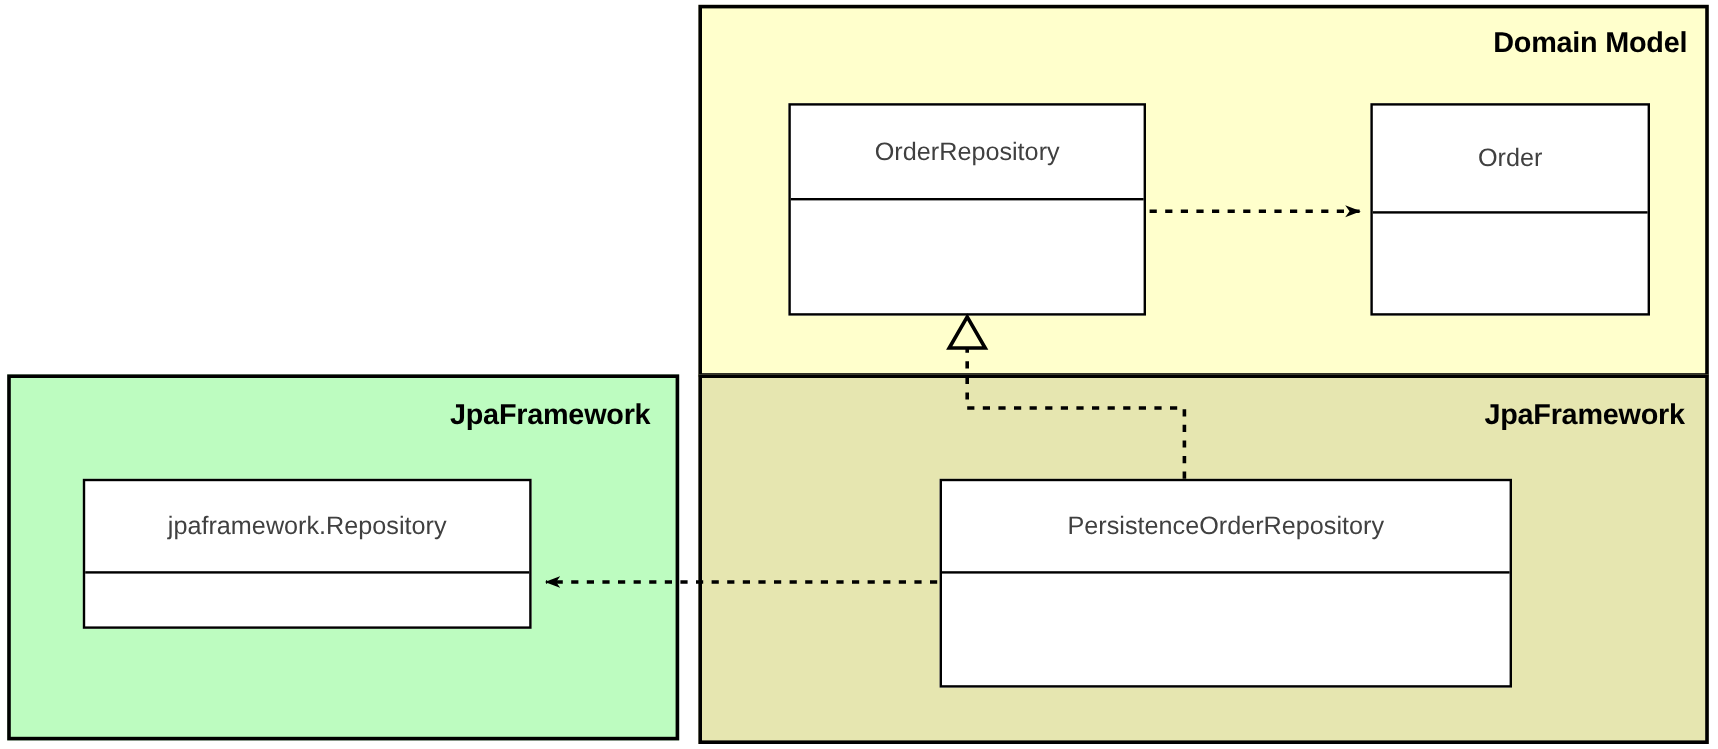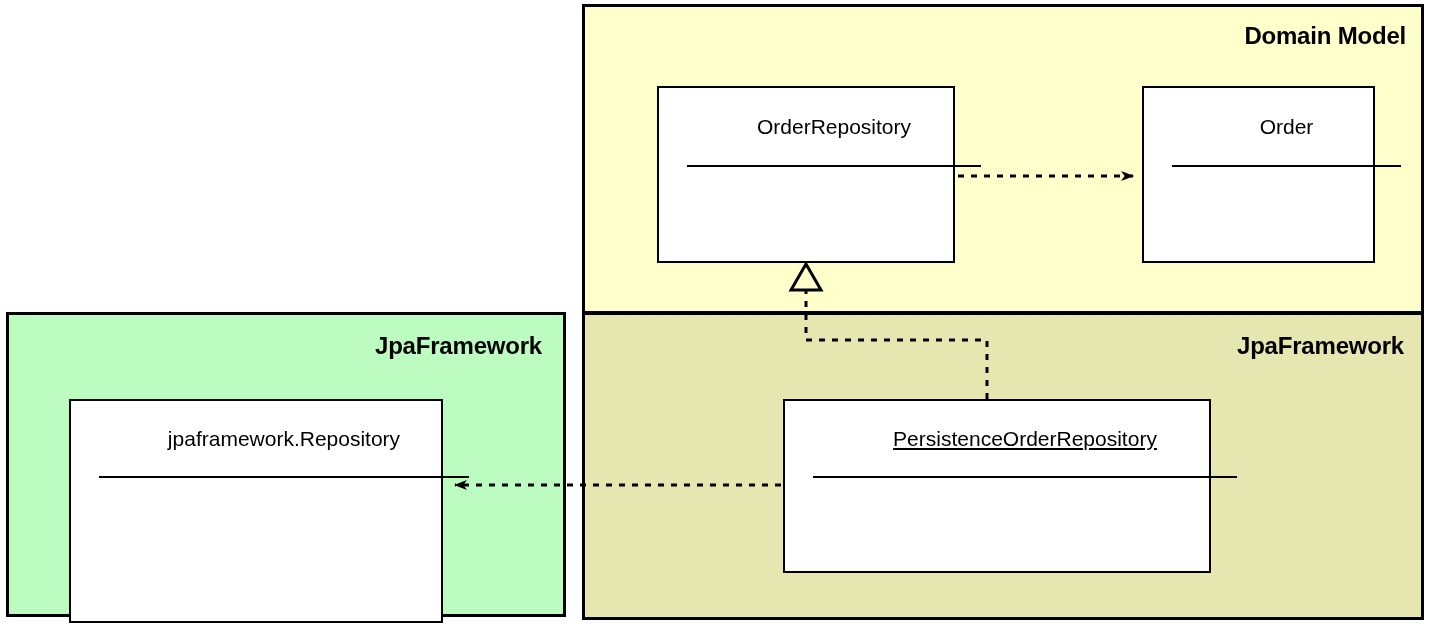--- a/index.html
+++ b/index.html
@@ -36,27 +36,26 @@
     box-sizing: border-box;
     background: #ffffff;
     border: 2px solid #000000;
     z-index: 5;
   }
   .uml-class-name {
     box-sizing: border-box;
     width: 100%;
     text-align: center;
     font-size: 21px;
-    color: #000000;
+    color: #404040;
     border-bottom: 2px solid #000000;
     display: flex;
     align-items: center;
     justify-content: center;
     white-space: nowrap;
-    margin-left: 28px;
   }
   .uml-class-body {
     width: 100%;
   }
   .edge-layer {
     position: absolute;
     left: 0;
     top: 0;
     width: 1432px;
     height: 624px;
@@ -101,27 +100,27 @@
       <line x1="781" y1="485" x2="455" y2="485" stroke="#000000" stroke-width="3" stroke-dasharray="6,7" marker-end="url(#filled-arrow-left)"></line>
     </g>
   </svg>
 
   <div class="uml-class" id="cls-order-repository" style="left: 657px; top: 86px; width: 298px; height: 177px;">
     <div class="uml-class-name" style="height: 79px;">OrderRepository</div>
     <div class="uml-class-body" style="height: 94px;"></div>
   </div>
 
   <div class="uml-class" id="cls-order" style="left: 1142px; top: 86px; width: 233px; height: 177px;">
-    <div class="uml-class-name" style="height: 79px;">Order</div>
+    <div class="uml-class-name" style="height: 90px;">Order</div>
     <div class="uml-class-body" style="height: 94px;"></div>
   </div>
 
-  <div class="uml-class" id="cls-persistence-order-repository" style="left: 783px; top: 399px; width: 428px; height: 174px; text-decoration: underline;">
+  <div class="uml-class" id="cls-persistence-order-repository" style="left: 783px; top: 399px; width: 477px; height: 174px;">
     <div class="uml-class-name" style="height: 77px;">PersistenceOrderRepository</div>
     <div class="uml-class-body" style="height: 93px;"></div>
   </div>
 
-  <div class="uml-class" id="cls-jpaframework-repository" style="left: 69px; top: 399px; width: 374px; height: 224px;">
+  <div class="uml-class" id="cls-jpaframework-repository" style="left: 69px; top: 399px; width: 374px; height: 125px;">
     <div class="uml-class-name" style="height: 77px;">jpaframework.Repository</div>
     <div class="uml-class-body" style="height: 93px;"></div>
   </div>
 
 </div>
 
 </body></html>

